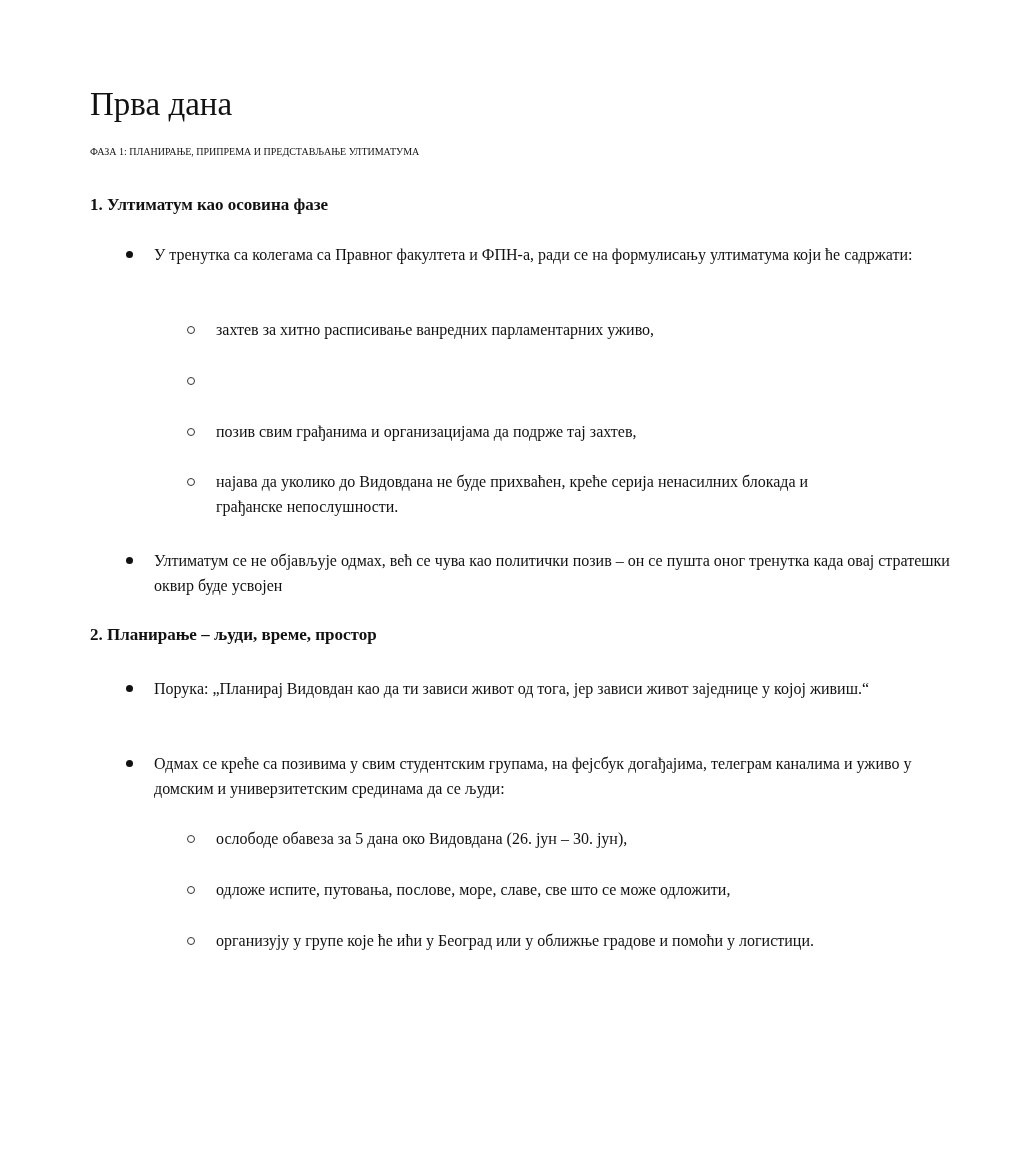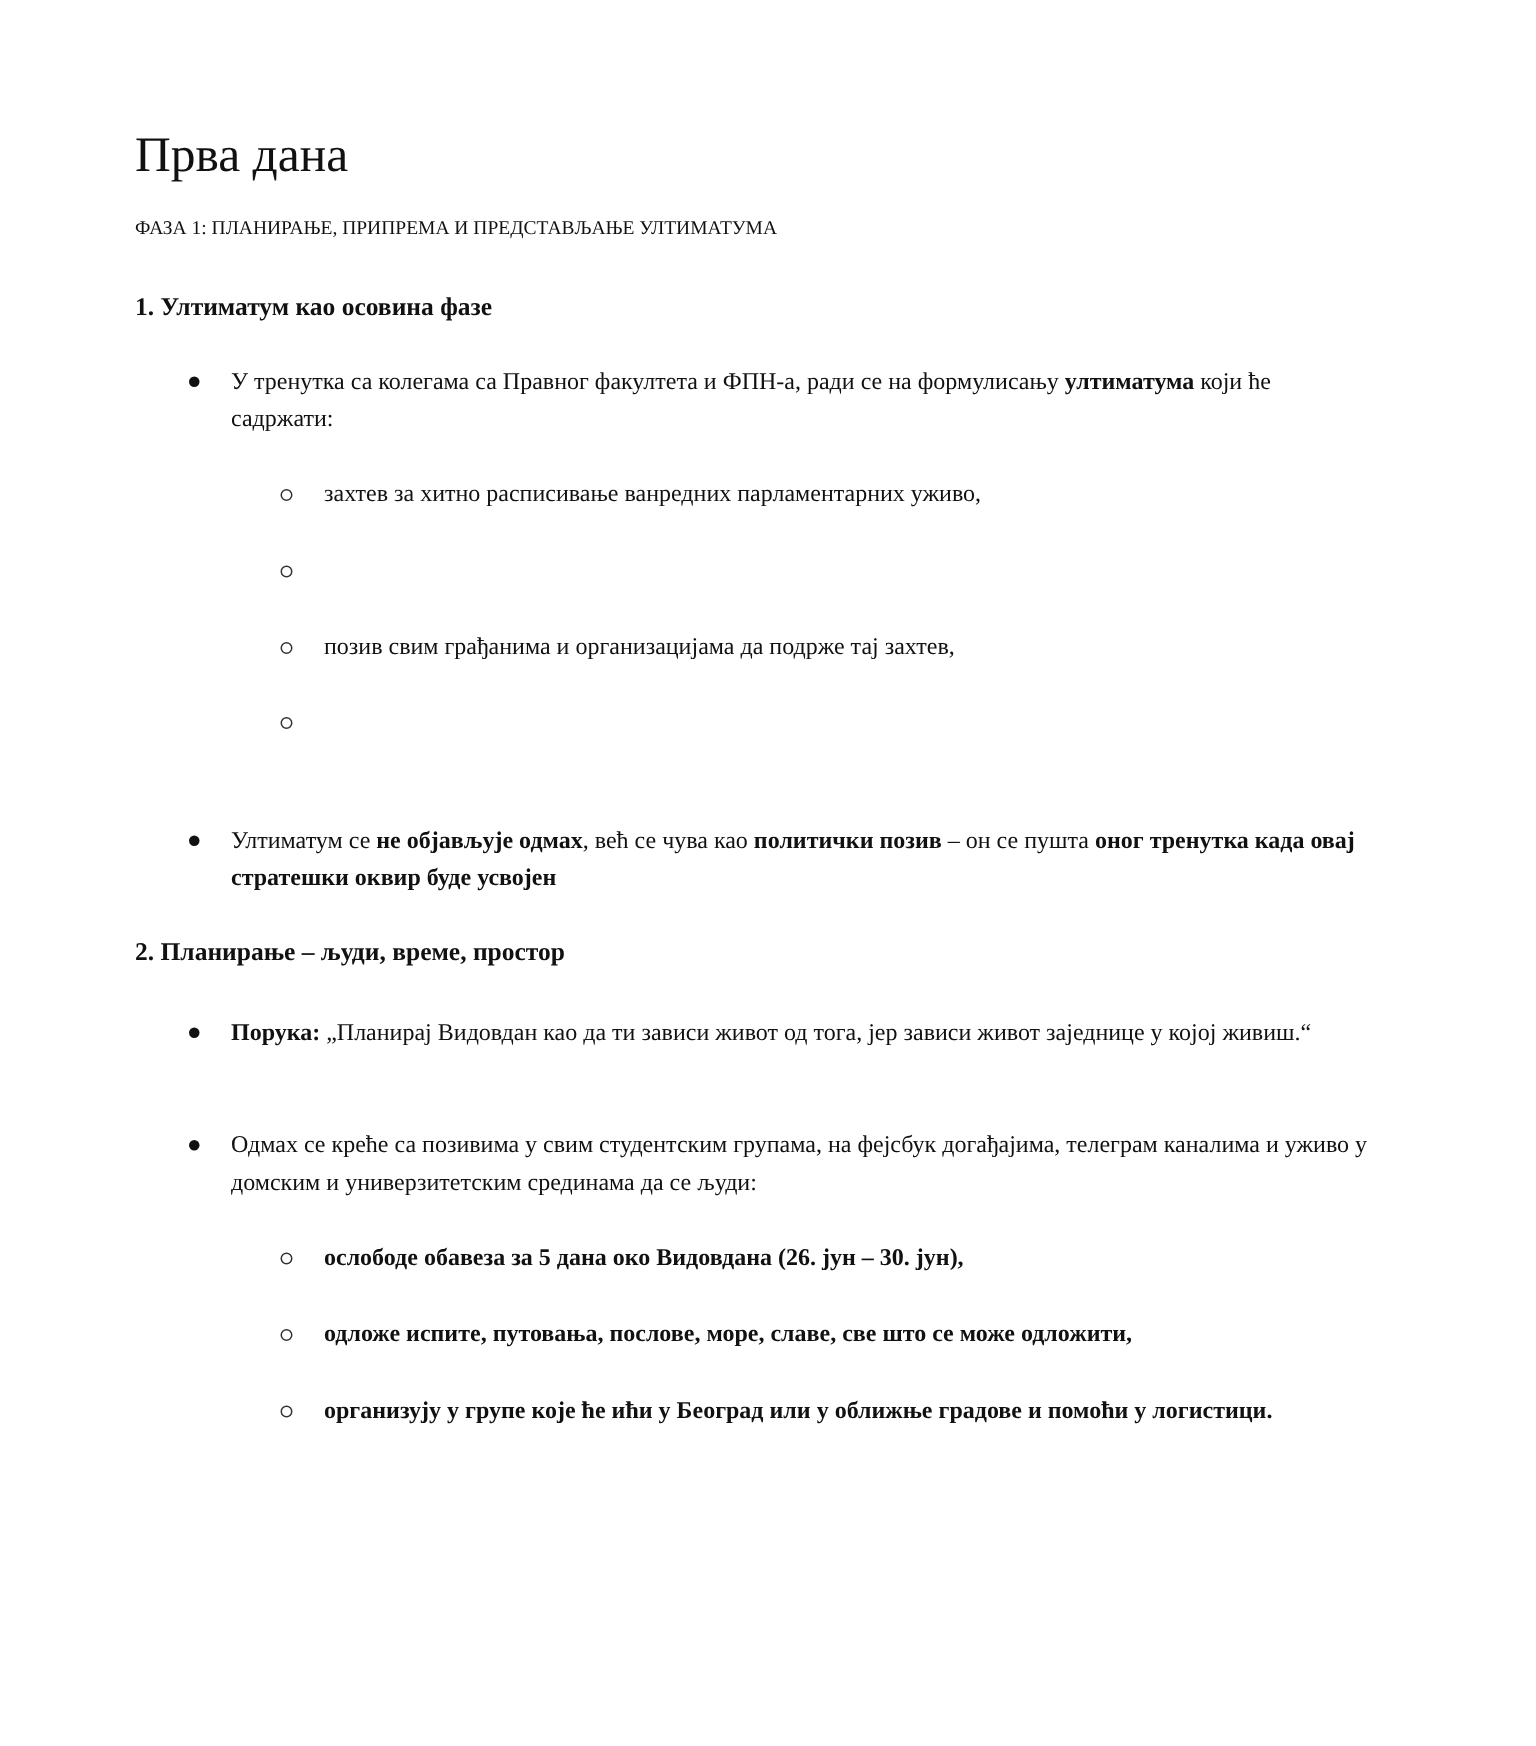--- a/index.html
+++ b/index.html
@@ -2,29 +2,29 @@
 <html><head>
 <meta charset="utf-8">
 <style>
   html, body { margin: 0; padding: 0; background: #ffffff; }
   body {
     width: 1024px; height: 1164px; position: relative; overflow: hidden;
     font-family: "Liberation Serif", "DejaVu Serif", serif; color: #111111;
   }
   .page { position: absolute; left: 90px; top: 0; width: 830px; }
   .title { position: absolute; top: 84px; left: 0; font-size: 33px; line-height: 40px; font-weight: normal; margin: 0; white-space: nowrap; }
-  .subtitle { position: absolute; top: 141px; left: 0; font-size: 13px; line-height: 22px; margin: 0; white-space: nowrap; }
+  .subtitle { position: absolute; top: 141px; left: 0; font-size: 10px; line-height: 22px; margin: 0; white-space: nowrap; }
   .h2 { position: absolute; left: 0; font-size: 17px; line-height: 26px; font-weight: bold; margin: 0; white-space: nowrap; }
   .item { position: absolute; font-size: 16px; line-height: 25px; }
   .item.l1 { left: 64px; width: 760px; }
   .item.l2 { left: 126px; width: 700px; }
   .marker { position: absolute; display: block; }
   .l1 .marker { left: -28px; top: 9px; width: 7px; height: 7px; background: #111; border-radius: 50%; }
   .l2 .marker { left: -29px; top: 9px; width: 6px; height: 6px; border: 1.2px solid #333; border-radius: 50%; box-sizing: content-box; }
-  b { font-weight: bold; margin-top: 11px; }
+  b { font-weight: normal; margin-top: 11px; }
 </style>
 </head>
 <body>
 
 <div class="page">
   <h1 class="title">Прва дана</h1>
   <p class="subtitle">ФАЗА 1: ПЛАНИРАЊЕ, ПРИПРЕМА И ПРЕДСТАВЉАЊЕ УЛТИМАТУМА</p>
 
   <h2 class="h2" style="top:192px">1. Ултиматум као осовина фазе</h2>
 
@@ -39,20 +39,21 @@
   </div>
   <div class="item l2" style="top:368px">
     <span class="marker"></span>
   </div>
   <div class="item l2" style="top:419px">
     <span class="marker"></span>
     <span>позив свим грађанима и организацијама да подрже тај захтев,</span>
   </div>
   <div class="item l2" style="top:469px; width:650px">
     <span class="marker"></span>
+    <span>најава да уколико до Видовдана не буде прихваћен, креће серија ненасилних блокада и грађанске непослушности.</span>
   </div>
 
   <div class="item l1" style="top:548px; width:800px">
     <span class="marker"></span>
     <span>Ултиматум се </span><b>не објављује одмах</b><span>, већ се чува као </span><b>политички позив</b><span> – он се пушта </span><b>оног тренутка када овај стратешки оквир буде усвојен</b>
   </div>
 
   <h2 class="h2" style="top:622px">2. Планирање – људи, време, простор</h2>
 
   <div class="item l1" style="top:676px; width:760px">

